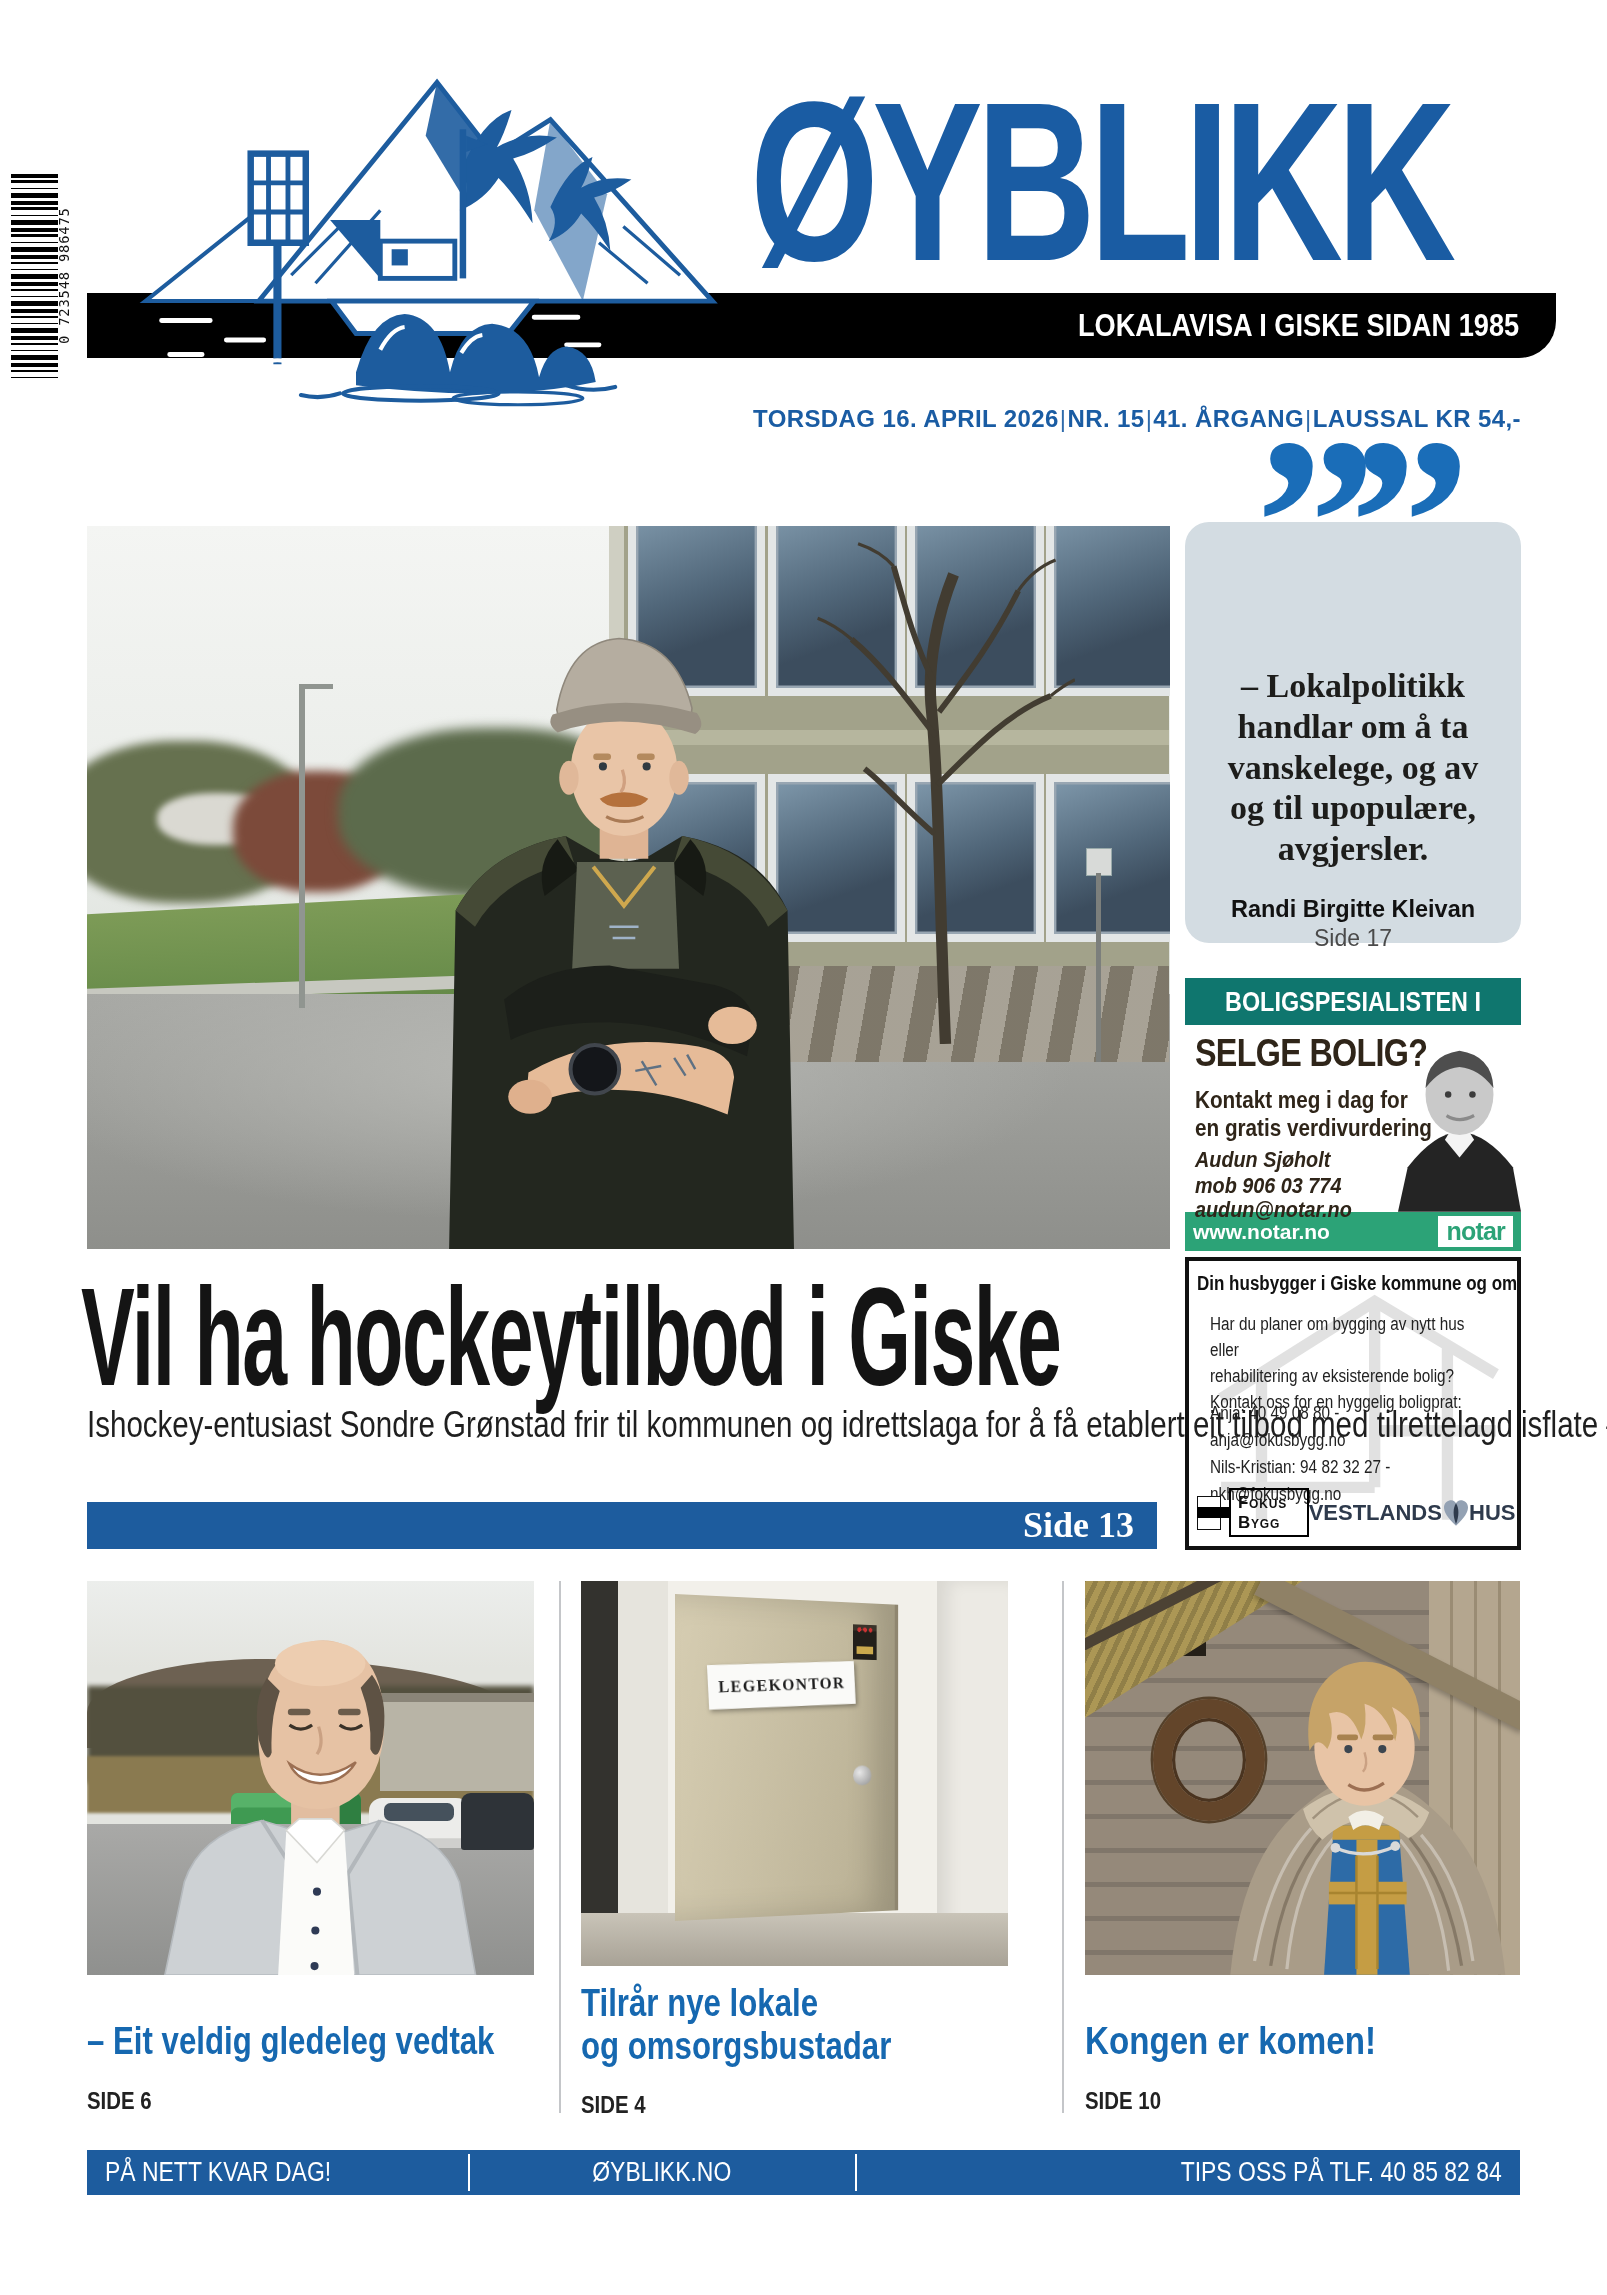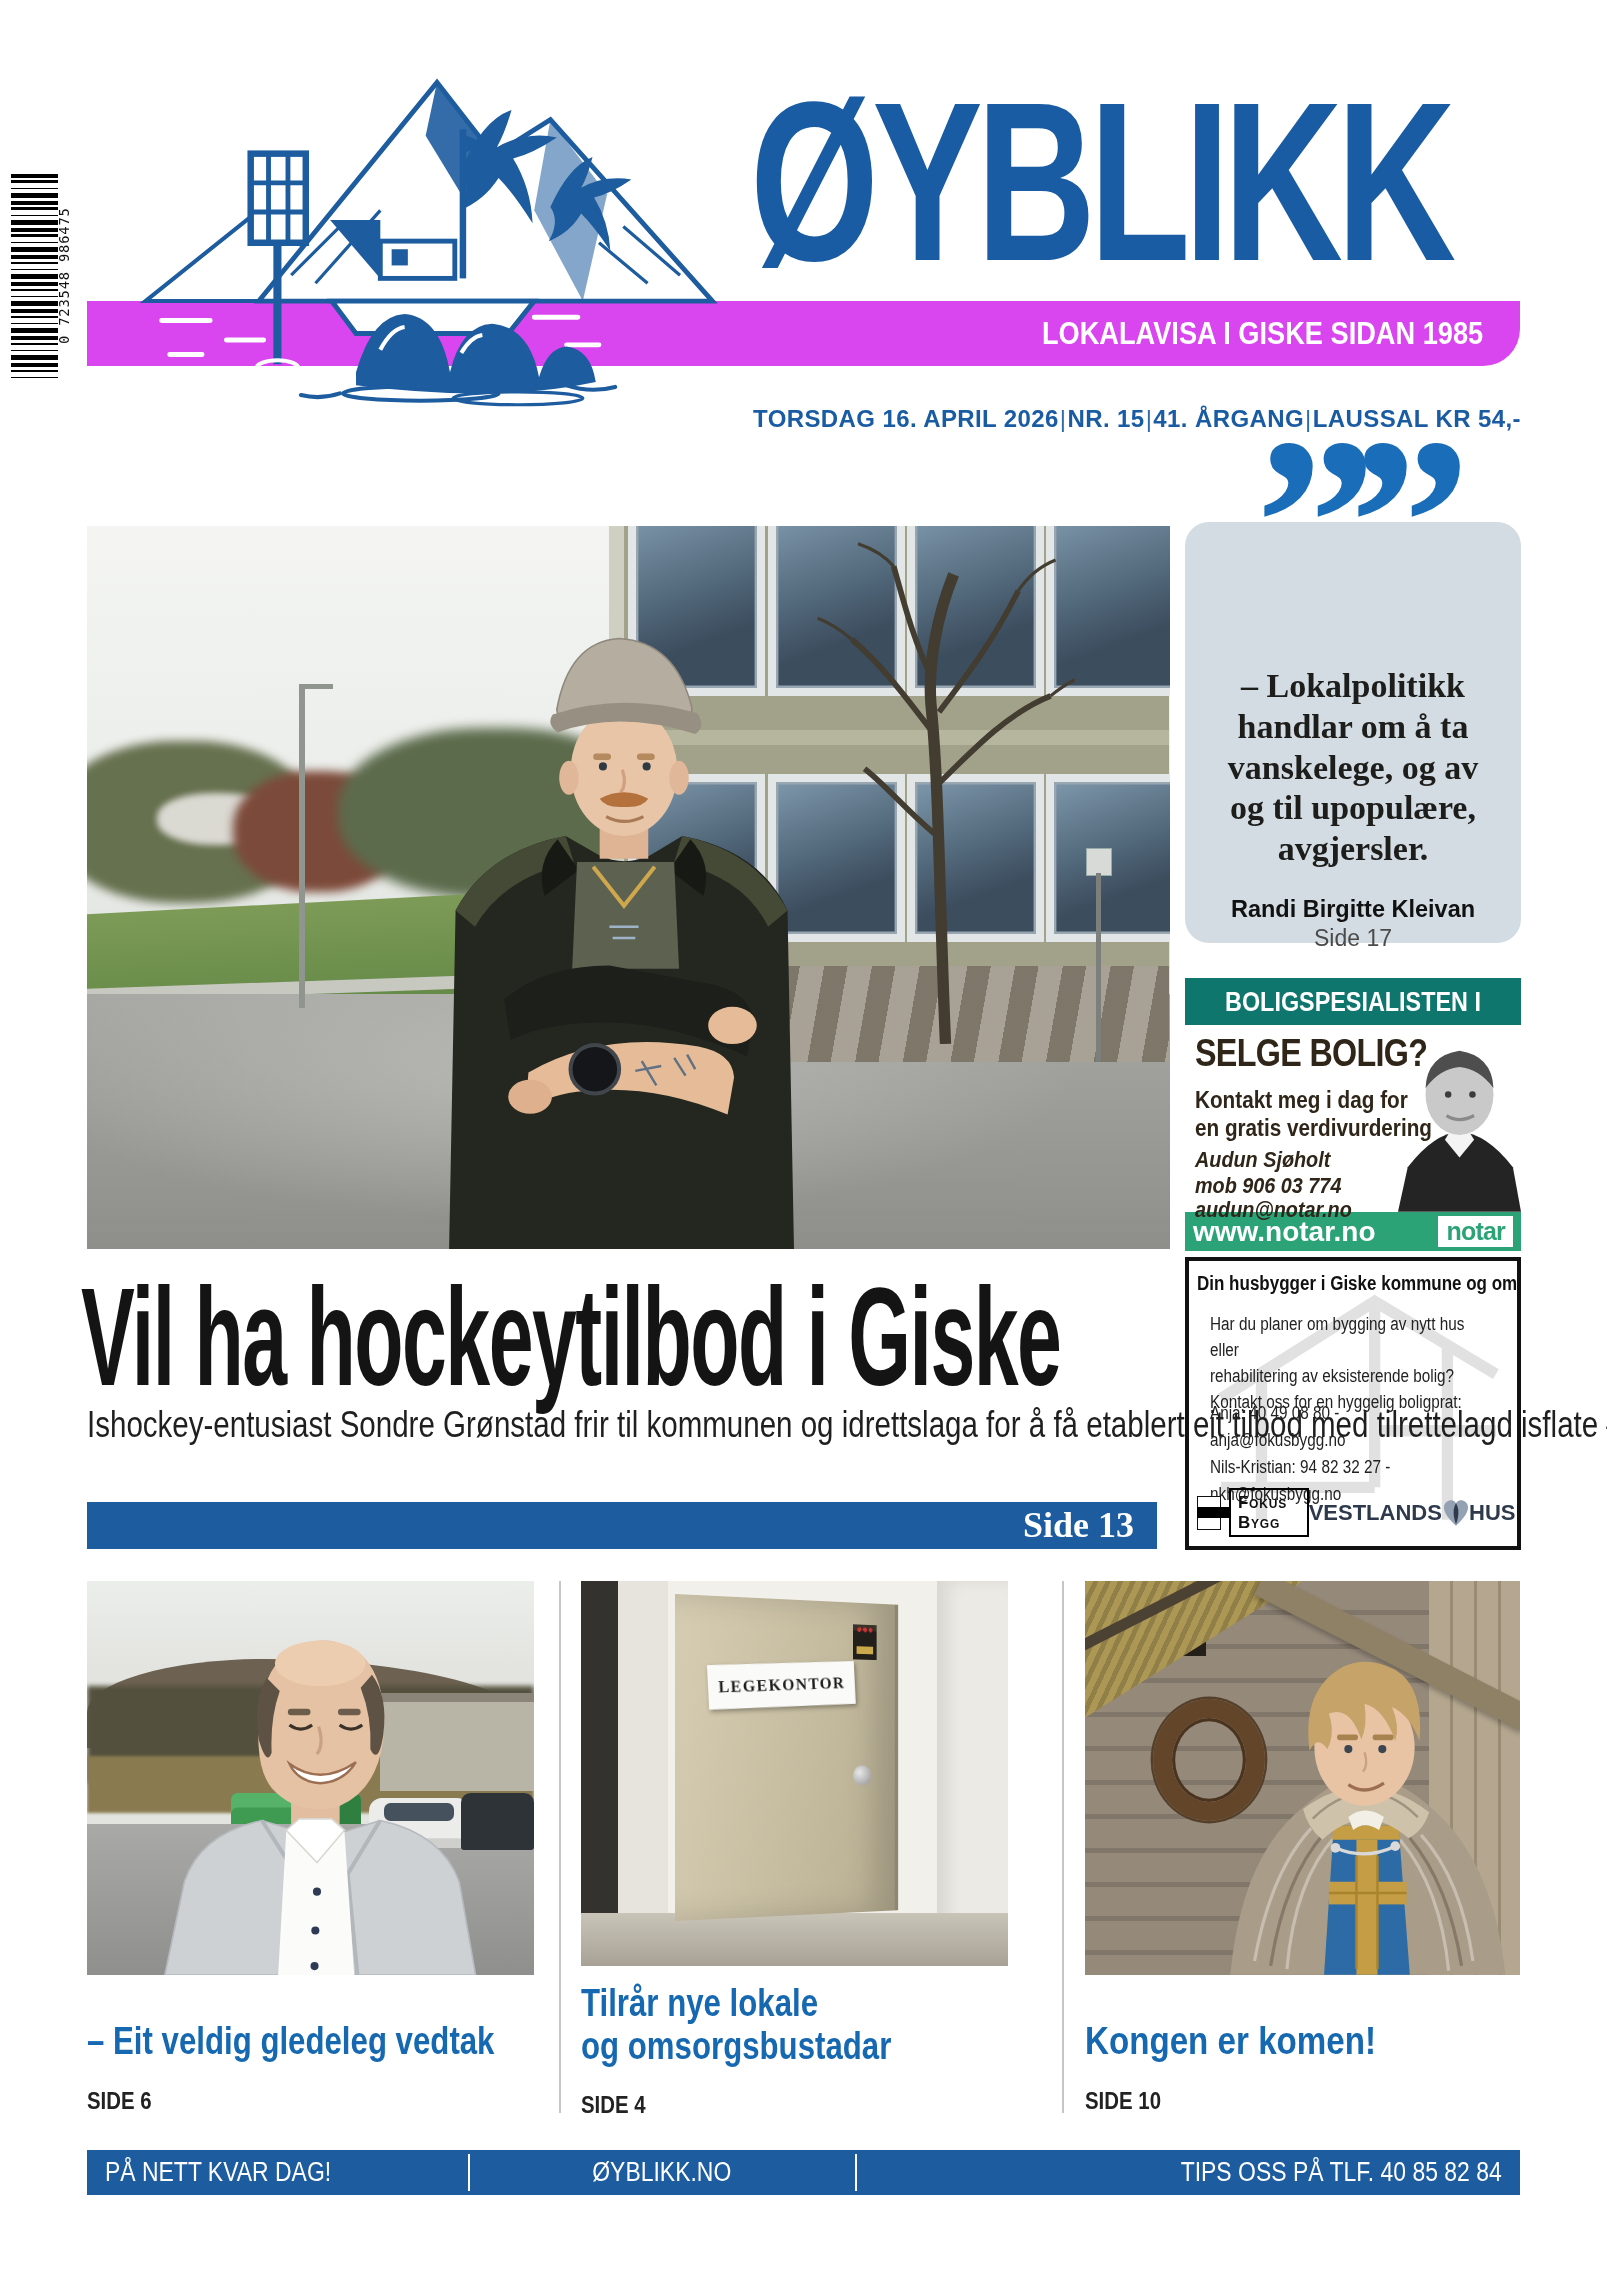--- a/index.html
+++ b/index.html
@@ -14,22 +14,22 @@
 
   
   .barcode{left:11.3px;top:174px;width:68px;height:204px;}
   .barcode .bars{position:absolute;left:0;top:0;width:47px;height:204px;
     background:repeating-linear-gradient(180deg,#000 0 4px,#fff 4px 6.5px,#000 6.5px 9px,#fff 9px 13.8px,#000 13.8px 15.4px,#fff 15.4px 19.4px,#000 19.4px 24px,#fff 24px 27px);}
   .barcode .digits{position:absolute;left:45px;top:0;height:204px;width:21px;
     writing-mode:vertical-rl;transform:rotate(180deg);font-family:"DejaVu Sans Mono",monospace;
     font-size:13.8px;color:#111;letter-spacing:0.8px;text-align:center;}
   .logo{left:750px;top:68px;line-height:1;font-weight:700;font-size:202px;letter-spacing:-8px;
     color:#1a5ca3;transform:scale(.82,1.12);transform-origin:0 0;}
-  .topbar{left:87px;top:301px;width:1433px;height:65px;background:#d946ef;
-    border-radius:0 0 37px 0;z-index:1;}
+  .topbar{left:87px;top:293px;width:1433px;height:65px;background:#000000;
+    border-radius:0 0 37px 0;z-index:1;padding-left:36px;}
   .topbar .tg{position:absolute;right:37px;top:0;height:65px;line-height:65px;color:#fff;
     font-weight:700;font-size:32px;}
   .mast-art{left:113px;top:32px;width:648px;height:381px;z-index:2;}
   .dateline{left:753px;top:398px;width:768px;height:42px;display:flex;align-items:center;
     justify-content:space-between;color:#1a5ca3;font-weight:700;font-size:24px;letter-spacing:0.4px;}
   .dateline .sep{font-weight:400;opacity:.9;}
 
   
   .hero{left:87px;top:526px;width:1083px;height:723px;overflow:hidden;
     background:linear-gradient(180deg,#f4f5f3 0%,#e9ece8 45%,#dfe3de 62%);}
@@ -70,21 +70,21 @@
     font-weight:700;font-size:27.5px;}
   .notar .body{position:relative;height:187px;}
   .notar .title{position:absolute;left:9.7px;top:6.5px;font-weight:700;font-size:38px;
     letter-spacing:-0.8px;color:#2f2519;}
   .notar .pitch{position:absolute;left:9.7px;top:62px;font-weight:700;font-size:23px;
     line-height:1.2;color:#2f2519;}
   .notar .agent{position:absolute;left:9.7px;top:123px;font-style:italic;font-weight:700;
     font-size:22px;line-height:1.12;color:#2f2519;}
   .notar .foot{height:39px;background:#2ca377;display:flex;align-items:center;
     justify-content:space-between;padding:0 8px;box-sizing:border-box;}
-  .notar .url{color:#fff;font-weight:700;font-size:28px;}
+  .notar .url{color:#fff;font-weight:700;font-size:21px;}
   .notar .brandbox{background:#fff;height:31px;line-height:31px;padding:0 8px;
     color:#2ca377;font-weight:700;font-size:25px;letter-spacing:-0.8px;}
   .notar .portrait{position:absolute;right:0;top:11.3px;width:123px;height:176px;}
 
   
   .fokus{left:1185px;top:1257px;width:336px;height:293px;background:#fff;border:4px solid #111;
     box-sizing:border-box;overflow:hidden;}
   .fokus .wm{position:absolute;left:24px;top:16px;width:291px;height:259px;opacity:.55;}
   .fokus .head{position:absolute;left:8px;top:11.3px;font-weight:700;font-size:20px;color:#111;}
   .fokus .body{position:absolute;left:21px;top:50px;font-size:18px;line-height:1.45;color:#222;}

